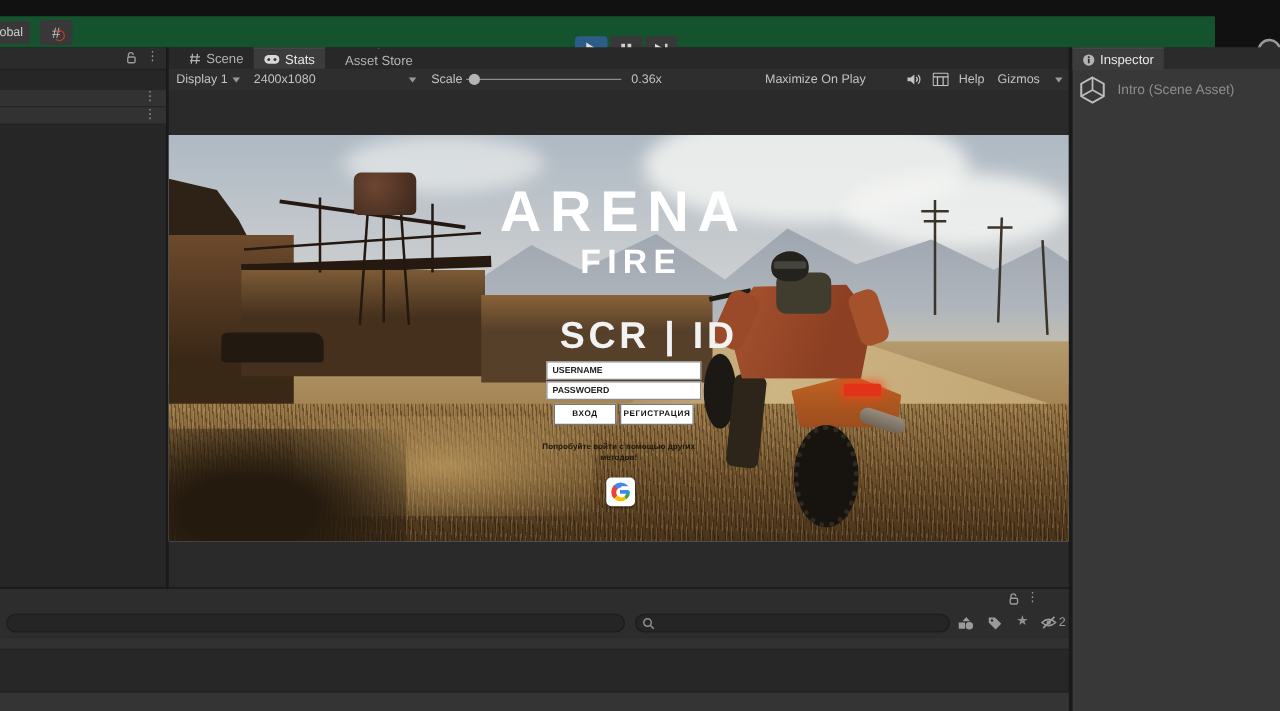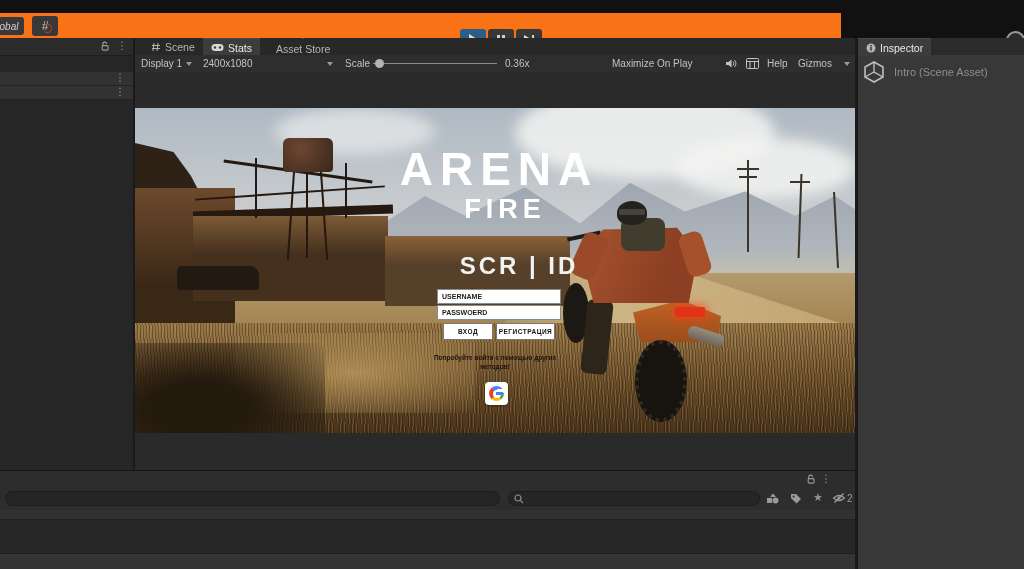--- a/index.html
+++ b/index.html
@@ -4,21 +4,21 @@
 <style>
   html,body{margin:0;padding:0;background:#111;}
   #app{position:relative;width:1024px;height:569px;overflow:hidden;
        font-family:"Liberation Sans",sans-serif;color:#c8c8c8;
        -webkit-font-smoothing:antialiased;}
   .abs{position:absolute;}
   
   .menubar{left:0;top:0;width:1024px;height:13px;background:#1b1b1b;display:flex;align-items:center;gap:0;}
   .menu-item{font-size:10px;color:#e0e0e0;padding:0 12px;line-height:13px;}
   .menu-item:first-child{padding-left:2px;}
-  .toolbar{left:0;top:13px;width:841px;height:25px;background:#f97316;border-bottom:1px solid #1a1a1a;font-style:italic;}
+  .toolbar{left:0;top:13px;width:972px;height:25px;background:#14532d;border-bottom:1px solid #1a1a1a;}
   .tbtn{position:absolute;height:18px;background:#383838;border-radius:3px;color:#cfcfcf;font-size:10px;
         display:flex;align-items:center;justify-content:center;}
   .play-group{left:460px;top:16px;display:flex;gap:2px;}
   .pbtn{width:26px;height:20px;background:#383838;border-radius:3px;display:flex;align-items:center;justify-content:center;}
   .pbtn.active{background:#2C5D87;}
   .tri{width:0;height:0;border-top:5px solid transparent;border-bottom:5px solid transparent;border-left:8px solid #dcdcdc;}
   .pausebars{display:flex;gap:2px;}
   .pausebars i{display:block;width:3px;height:9px;background:#cfcfcf;}
   .stepwrap{display:flex;align-items:center;gap:1px;}
   .stepwrap .tri{border-left-width:7px;border-top-width:4px;border-bottom-width:4px;}
@@ -93,21 +93,21 @@
   .bike-body{left:498px;top:192px;width:88px;height:42px;background:linear-gradient(#c06325,#9c4d1c);
              clip-path:polygon(0 30%,55% 0,100% 38%,96% 100%,8% 100%);}
   .taillight{left:540px;top:199px;width:30px;height:10px;background:#e23318;border-radius:2px;box-shadow:0 0 8px 2px rgba(255,60,20,.7);}
   .exhaust{left:552px;top:222px;width:38px;height:13px;background:linear-gradient(#978d7e,#6f6557);border-radius:7px;transform:rotate(18deg);}
   .wheel-rear{left:500px;top:232px;width:52px;height:82px;border-radius:50%;background:#17140f;border:4px dotted #2e2a22;box-sizing:border-box;}
   .wheel-front{left:428px;top:175px;width:26px;height:60px;border-radius:50%;background:#1c1914;}
   .handlebar{left:432px;top:126px;width:34px;height:4px;background:#1f1b15;transform:rotate(-12deg);}
   
   .g-title{left:0;top:38px;width:720px;text-align:center;font-size:46px;font-weight:700;color:#fff;letter-spacing:7px;line-height:1;padding-left:4px;}
   .g-sub{left:0;top:88px;width:720px;text-align:center;font-size:27px;font-weight:700;color:#fff;letter-spacing:5px;line-height:1;padding-left:10px;}
-  .g-brand{left:0;top:146px;width:768px;text-align:center;font-size:24px;font-weight:700;color:#f2f2f2;letter-spacing:3px;line-height:1;}
+  .g-brand{left:0;top:146px;width:768px;text-align:center;font-size:30px;font-weight:700;color:#f2f2f2;letter-spacing:3px;line-height:1;}
   .g-input{position:absolute;left:302px;width:118px;height:13px;background:#fff;border:1px solid #8a8a8a;
            font-family:"Liberation Sans",sans-serif;font-size:7px;font-weight:700;color:#111;padding:0 0 0 4px;box-sizing:content-box;}
   .g-input::placeholder{color:#222;opacity:1;}
   .g-btn{position:absolute;top:215px;height:15px;background:#fff;border:1px solid #777;color:#111;
          font-size:6.5px;font-weight:700;display:flex;align-items:center;justify-content:center;letter-spacing:.5px;}
   .g-hint{left:260px;top:246px;width:200px;text-align:center;font-size:6.5px;line-height:1.35;color:rgba(25,18,10,.95);font-weight:700;}
   .google-btn{left:350px;top:274px;width:23px;height:23px;background:#fff;border-radius:4px;
               display:flex;align-items:center;justify-content:center;box-shadow:0 1px 2px rgba(0,0,0,.4);}
   .gG{position:relative;width:15px;height:15px;border-radius:50%;
       background:conic-gradient(from -45deg,#4285f4 0 90deg,#34a853 90deg 185deg,#fbbc05 185deg 270deg,#ea4335 270deg 360deg);}

